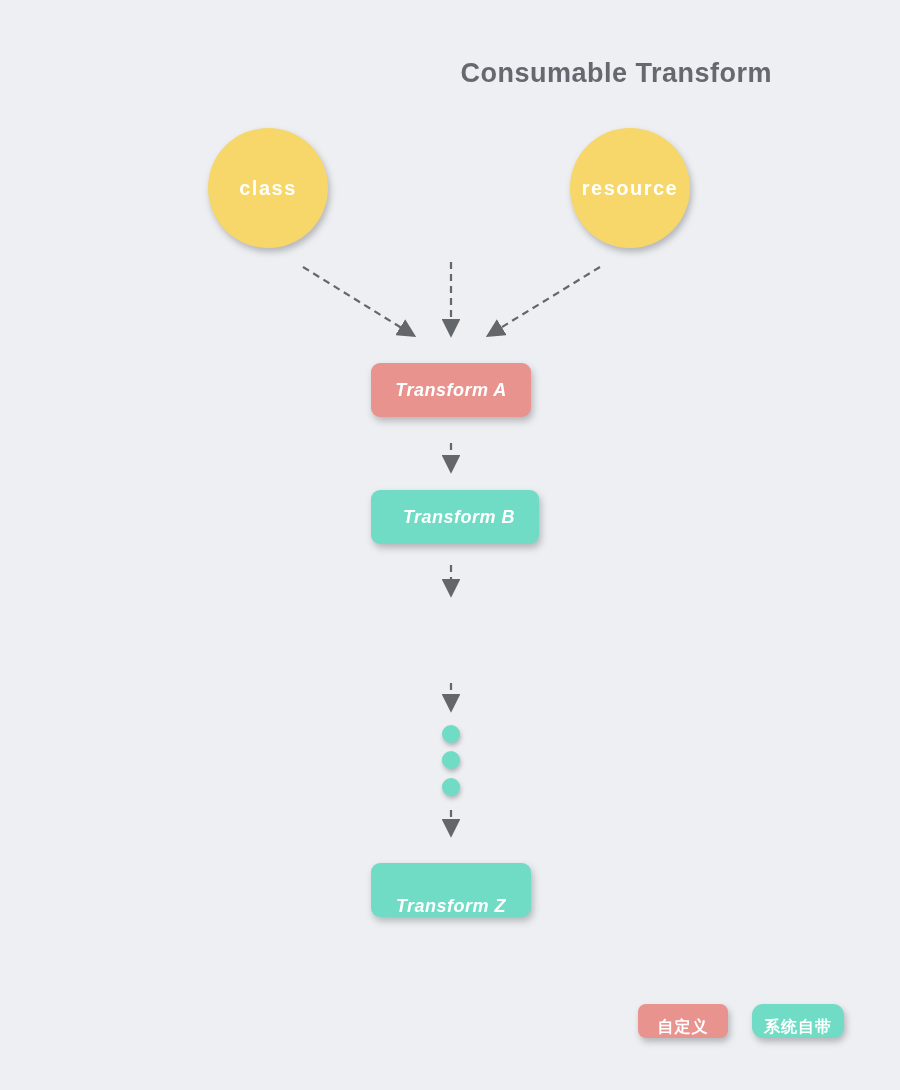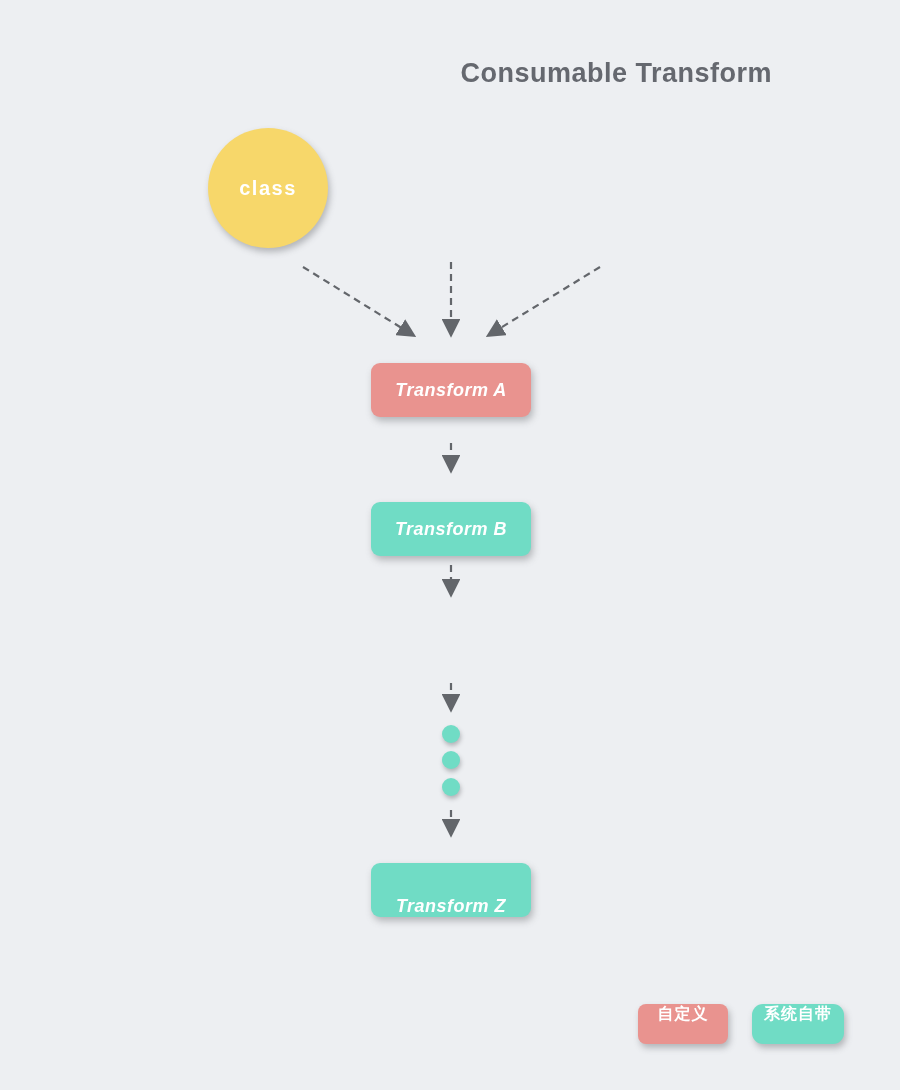--- a/index.html
+++ b/index.html
@@ -65,23 +65,23 @@
     position: absolute;
     width: 18px;
     height: 18px;
     border-radius: 50%;
     background: #70dcc5;
     box-shadow: 1px 3px 4px rgba(110, 112, 118, 0.45);
   }
   .badge {
     position: absolute;
     top: 1004px;
-    height: 40px;
+    height: 34px;
     display: flex;
-    align-items: flex-start;
+    align-items: flex-end;
     justify-content: center;
     border-radius: 8px;
     color: #ffffff;
     font-size: 16px;
     font-weight: 700;
     letter-spacing: 1px;
     box-shadow: 2px 4px 6px rgba(110, 112, 118, 0.45);
   }
   .badge.custom { left: 638px; width: 90px; background: #e9938f; }
   .badge.system { left: 752px; width: 92px; background: #70dcc5; border-radius: 11px; }
@@ -106,25 +106,28 @@
       <path d="M451,443 L451,470" marker-end="url(#ah)"></path>
       <path d="M451,565 L451,594" marker-end="url(#ah)"></path>
       <path d="M451,683 L451,709" marker-end="url(#ah)"></path>
       <path d="M451,810 L451,834" marker-end="url(#ah)"></path>
     </g>
   </svg>
 
   <div class="node circle" style="left:208px; top:128px;">
     <span>class</span>
   </div>
+  <div class="node circle" style="left:570px; top:128px;">
+    <span>resource</span>
+  </div>
 
   <div class="node box custom" style="left:371px; top:363px;">
     <span>Transform A</span>
   </div>
-  <div class="node box system" style="left:371px; top:502px;">
+  <div class="node box system" style="left:371px; top:490px;padding-left:8px;">
     <span>Transform B</span>
   </div>
 
   <div class="dot" style="left:442px; top:725px;"></div>
   <div class="dot" style="left:442px; top:751px;"></div>
   <div class="dot" style="left:442px; top:778px;"></div>
 
   <div class="node box system" style="left:371px; top:863px;align-items:flex-end;">
     <span>Transform Z</span>
   </div>

